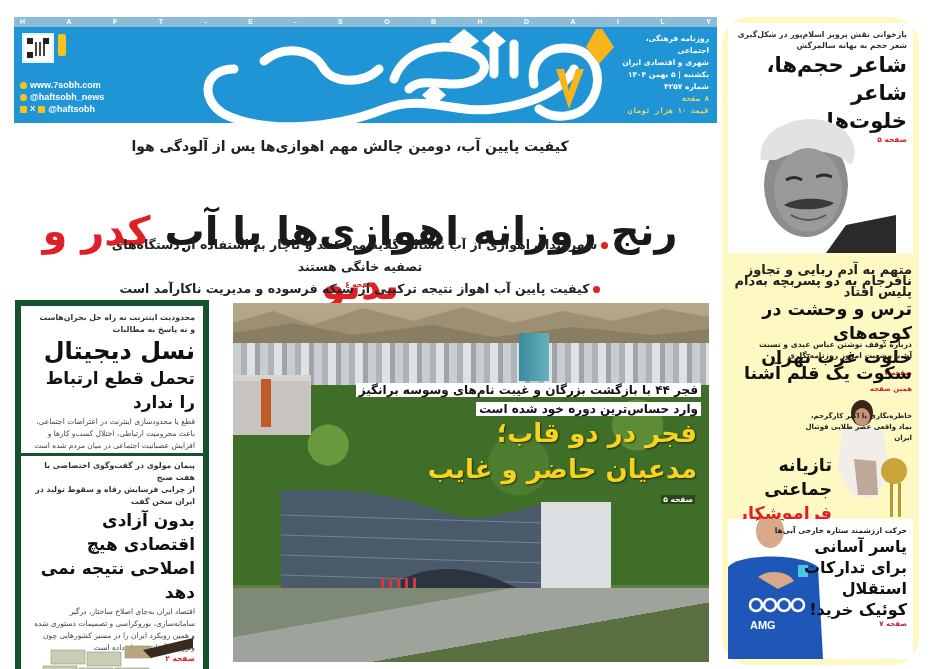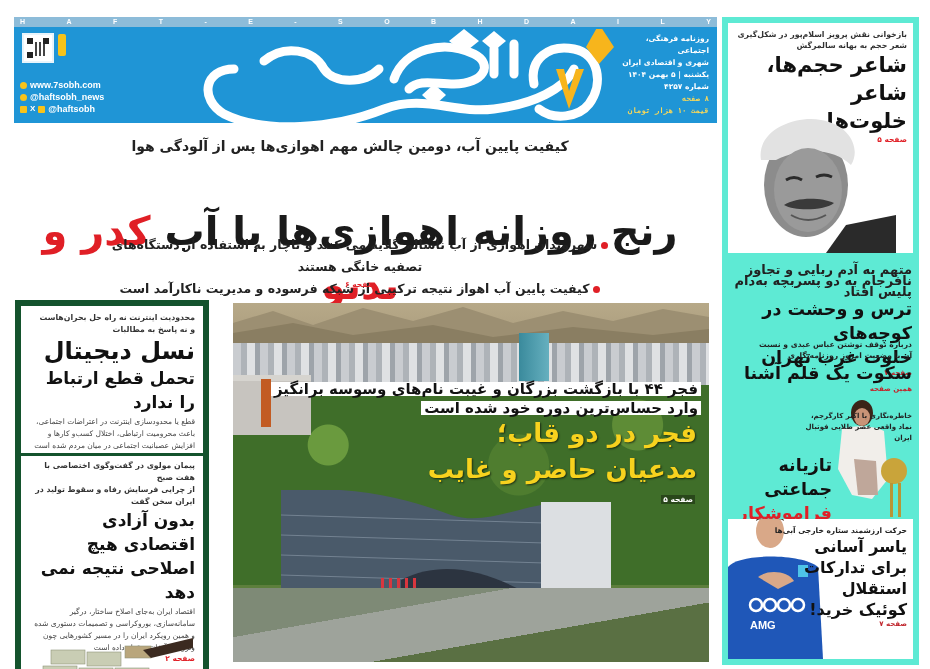--- a/index.html
+++ b/index.html
@@ -50,26 +50,26 @@
   .photo .sky { position: absolute; left: 0; top: 0; width: 100%; height: 45px; background: linear-gradient(#b7a988, #a89a7c); }
   .photo .mtn { position: absolute; left: 0; top: 0; width: 100%; height: 55px; }
   .photo .city { position: absolute; left: 0; top: 40px; width: 100%; height: 45px; background: repeating-linear-gradient(90deg,#c9ccd0 0 8px,#aeb3b8 8px 14px,#dfe1e3 14px 22px,#9ea4aa 22px 27px); }
   .photo .tower { position: absolute; left: 286px; top: 30px; width: 30px; height: 48px; background: linear-gradient(90deg,#3a8a9c,#66b0bf); }
   .photo .trees { position: absolute; left: 0; top: 82px; width: 100%; height: 200px; background: radial-gradient(circle at 20% 30%, #6a9a3e 0 20px, transparent 21px), radial-gradient(circle at 60% 40%, #4f7d2f 0 30px, transparent 31px), radial-gradient(circle at 85% 20%, #5e8c36 0 25px, transparent 26px), #3f6e29; }
   .photo .leftbldg { position: absolute; left: 0; top: 72px; width: 78px; height: 60px; background: #c7c4bf; border-top: 6px solid #d6d4cf; }
   .photo .orange { position: absolute; left: 28px; top: 76px; width: 10px; height: 48px; background: #c25b23; }
   .photo .bldg { position: absolute; left: 48px; top: 187px; width: 380px; height: 130px; }
   .photo .road { position: absolute; left: 0; top: 285px; width: 100%; height: 80px; background: linear-gradient(170deg, #7e8a76 0 30%, #9ea39b 30% 60%, #5a7043 60%); }
   .photo .cap { position: absolute; right: 8px; top: 76px; direction: rtl; text-align: right; }
-  .photo .cap span { display: inline-block; background: #ffffff; color: #111; font-size: 15px; font-weight: bold; line-height: 14px; padding: 0 3px; }
+  .photo .cap span { display: inline-block; background: #ffffff; color: #111; font-size: 12px; font-weight: bold; line-height: 14px; padding: 0 3px; }
   .photo .title { position: absolute; right: 12px; top: 112px; direction: rtl; text-align: right; font-size: 26px; font-weight: bold; color: #f7d21e; line-height: 36px; text-shadow: 1px 1px 2px rgba(0,0,0,0.6); }
   .photo .pref { position: absolute; right: 14px; top: 192px; font-size: 7.5px; color: #ffffff; font-weight: bold; direction: rtl; background: rgba(0,0,0,0.35); padding: 0 2px; }
 
   
-  .rcol { position: absolute; left: 722px; top: 17px; width: 197px; height: 648px; background: #5eead4; }
+  .rcol { position: absolute; left: 722px; top: 17px; width: 197px; height: 648px; background: #fef9c3; border-radius: 27px; }
   .rbox-top { position: absolute; left: 6px; top: 6px; width: 185px; height: 230px; background: #ffffff; direction: rtl; text-align: right; padding: 6px 6px 0 6px; overflow: hidden; }
   .rbox-top .small { font-size: 7.8px; font-weight: bold; color: #333; line-height: 11px; }
   .rbox-top .big { font-size: 21px; font-weight: bold; color: #111; line-height: 28px; letter-spacing: -0.5px; }
   .portrait { position: absolute; left: 8px; top: 92px; width: 160px; height: 138px; }
   .rsec { position: absolute; left: 8px; direction: rtl; text-align: right; width: 182px; }
   .rsec .small { font-size: 7.6px; font-weight: bold; color: #222; line-height: 11px; }
   .rsec .big { font-size: 17.5px; font-weight: bold; color: #111; line-height: 24px; letter-spacing: -0.5px; }
   .rsec .big.red { color: #e01f26; }
   .rsec .pref { font-size: 7px; color: #c0262d; font-weight: bold; }
   .player-box { position: absolute; left: 6px; top: 502px; width: 185px; height: 140px; background: #ffffff; overflow: hidden; }

